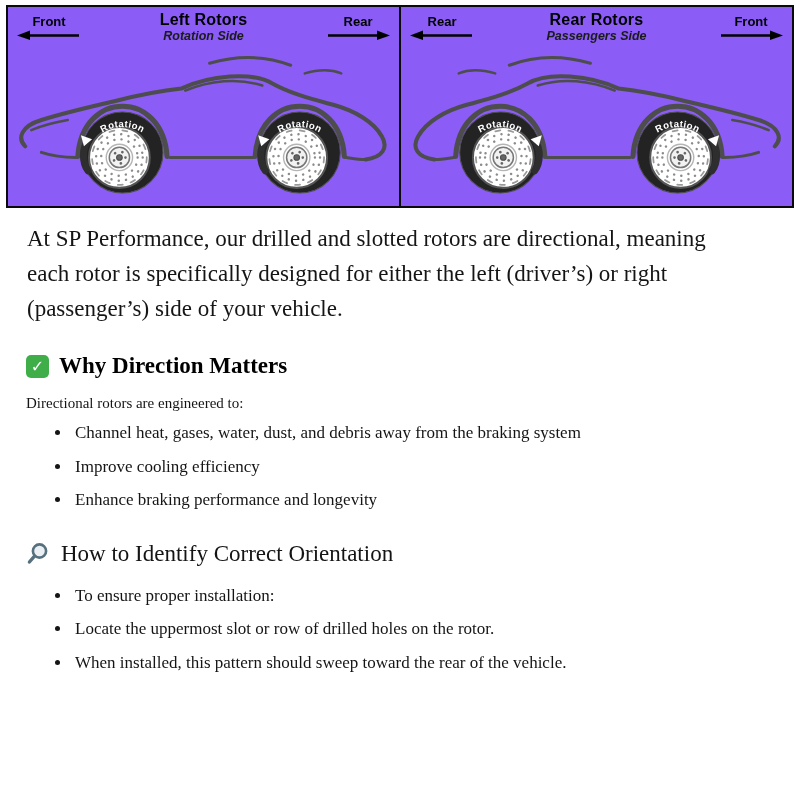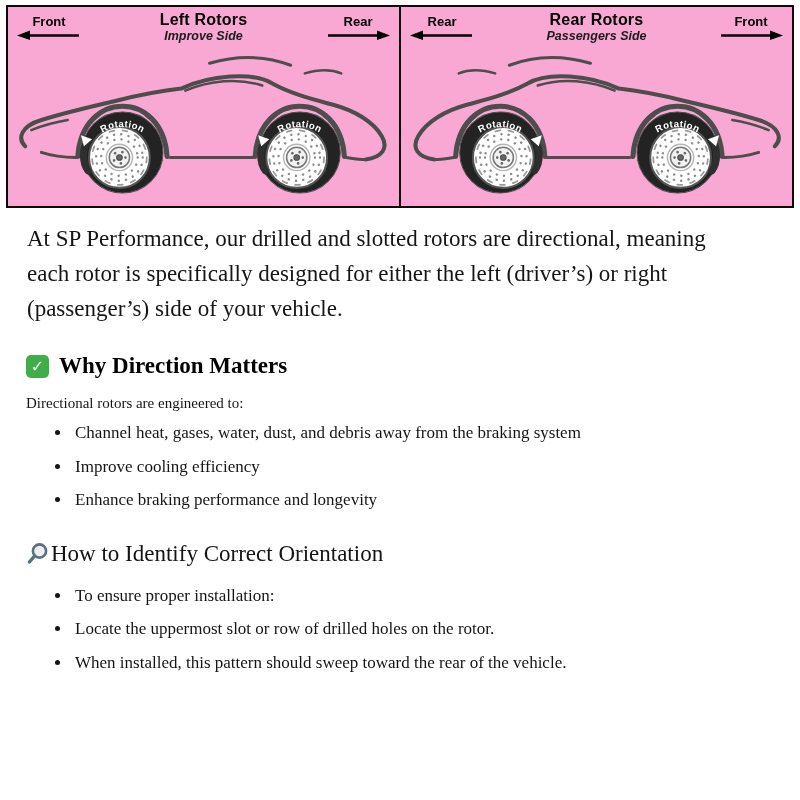--- a/index.html
+++ b/index.html
@@ -8,21 +8,21 @@
     font-family:"Liberation Serif", serif;
     color:#151515;
     -webkit-font-smoothing:antialiased;
   }
 
   
   .diagram{
     display:flex;
     border:2px solid #0a0a0a;
     margin:5px 6px 10px 6px;
-    background:#f9a8d4;
+    background:#8b5cf6;
   }
   .panel{flex:1 1 0;min-width:0;padding:3px 3px 1px;}
   .panel + .panel{border-left:2px solid #0a0a0a;}
   .panel-header{
     display:flex;justify-content:space-between;align-items:flex-start;
     padding:2px 6px 0 6px;
   }
   .panel-titles{text-align:center;font-family:"Liberation Sans", sans-serif;margin-top:0;}
   .panel-title{font-weight:700;font-size:16px;line-height:1.02;color:#000;letter-spacing:.2px;}
   .panel-subtitle{font-weight:700;font-style:italic;font-size:12.5px;color:#1b1b1b;margin-top:1px;}
@@ -44,21 +44,21 @@
   .check-badge{
     width:23px;height:23px;background:#3fae49;border-radius:5px;
     color:#fff;font-family:"DejaVu Sans", sans-serif;font-size:16px;font-weight:700;
     display:inline-flex;align-items:center;justify-content:center;flex:0 0 auto;
   }
   .lead{font-size:15px;margin:16px 0 8px;}
   ul.bullets{margin:6px 0 20px;padding-left:46px;max-width:726px;}
   ul.bullets li{font-size:17px;line-height:1.5;margin:8px 0 7px;padding-left:3px;}
   .h-orient{
     font-size:23px;font-weight:400;color:#141414;
-    margin:28px 0 16px;display:flex;align-items:center;
+    margin:28px 0 16px;display:flex;align-items:center;gap:10px;
   }
   .mag-icon{flex:0 0 auto;display:inline-block;}
 </style>
 </head>
 <body>
 
 <svg width="0" height="0" style="position:absolute" aria-hidden="true">
   <defs>
     <g id="wheel">
       <circle r="40" fill="#232323"></circle>
@@ -95,21 +95,21 @@
     <div class="panel-header">
       <div class="dir">
         <span>Front</span>
         <svg width="64" height="10" viewBox="0 0 64 10">
           <line x1="62" y1="5.5" x2="11" y2="5.5" stroke="#000" stroke-width="2.4"></line>
           <polygon points="0,5.5 13,0.5 13,10" fill="#000"></polygon>
         </svg>
       </div>
       <div class="panel-titles">
         <div class="panel-title">Left Rotors</div>
-        <div class="panel-subtitle">Improve Side</div>
+        <div class="panel-subtitle">Rotation Side</div>
       </div>
       <div class="dir">
         <span>Rear</span>
         <svg width="64" height="10" viewBox="0 0 64 10">
           <line x1="2" y1="5.5" x2="53" y2="5.5" stroke="#000" stroke-width="2.4"></line>
           <polygon points="64,5.5 51,0.5 51,10" fill="#000"></polygon>
         </svg>
       </div>
     </div>
     <svg class="car-svg" viewBox="0 0 380 160">

